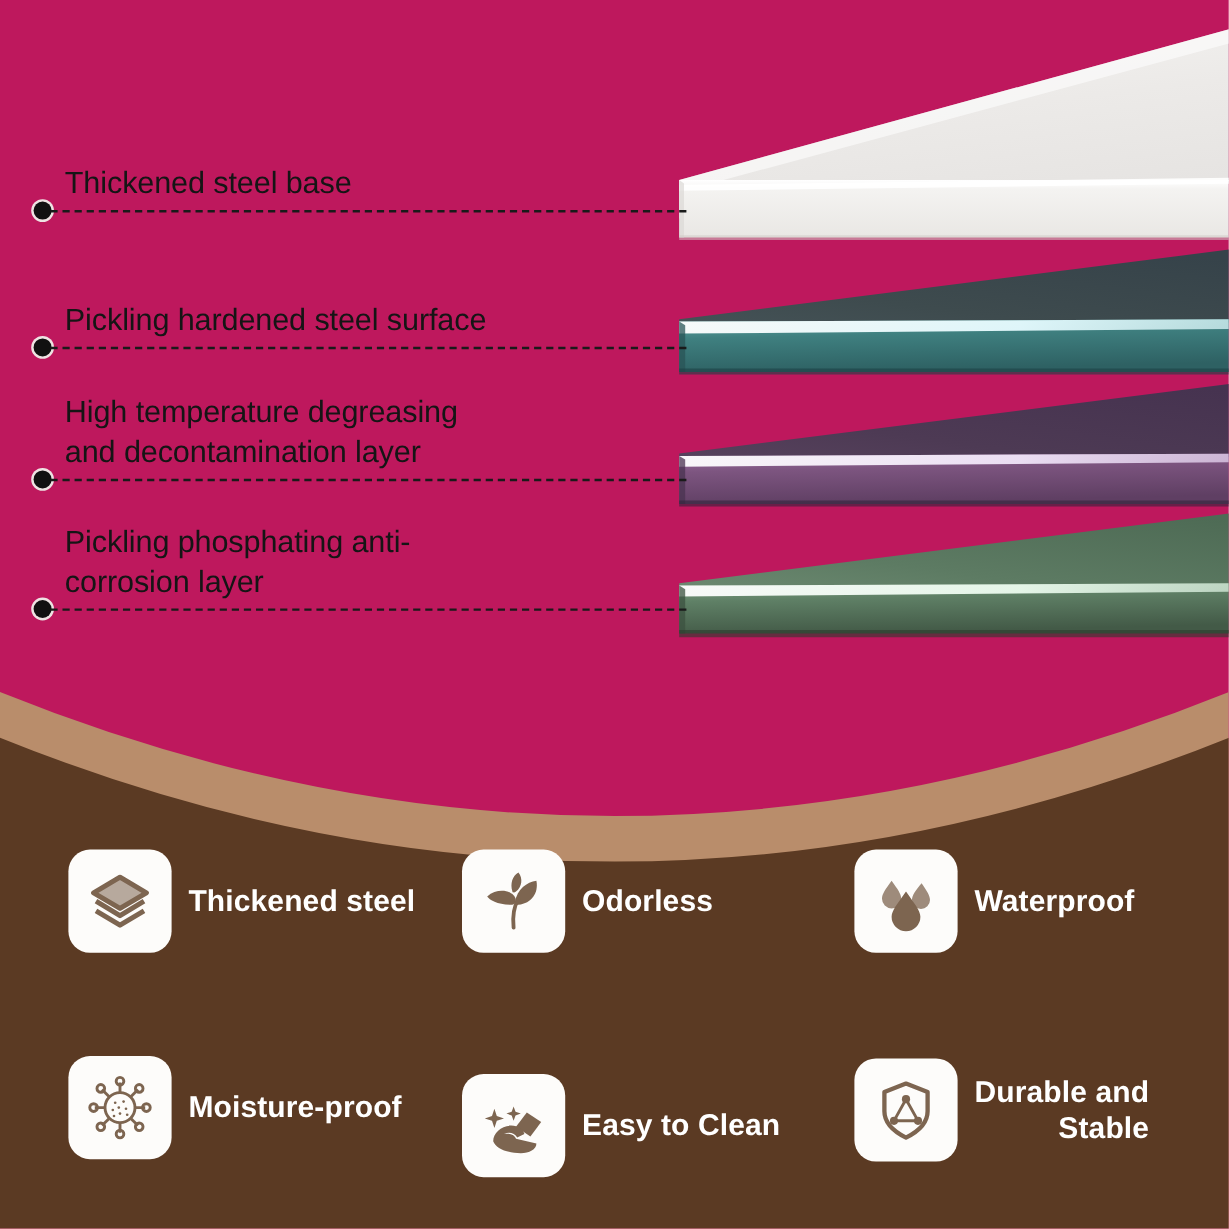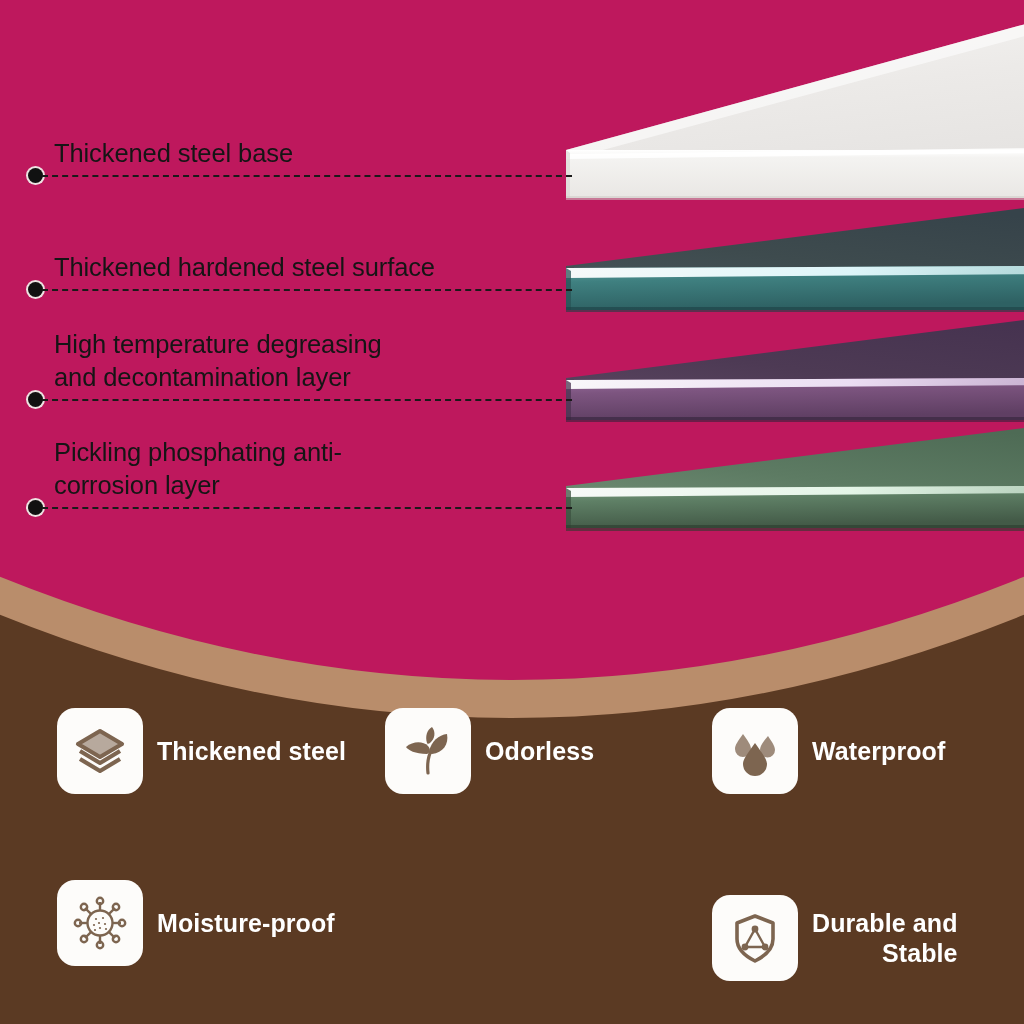--- a/index.html
+++ b/index.html
@@ -199,21 +199,21 @@
 
   <div class="callout" style="top:176px;">
     <span class="co-dot"></span>
     <span class="co-line" style="width:530px;"></span>
     <span class="co-text">Thickened steel base</span>
   </div>
 
   <div class="callout" style="top:290px;">
     <span class="co-dot"></span>
     <span class="co-line" style="width:530px;"></span>
-    <span class="co-text">Thickened hardened steel surface</span>
+    <span class="co-text">Pickling hardened steel surface</span>
   </div>
 
   <div class="callout" style="top:400px;">
     <span class="co-dot"></span>
     <span class="co-line" style="width:530px;"></span>
     <span class="co-text">High temperature degreasing
 and decontamination layer</span>
   </div>
 
   <div class="callout" style="top:508px;">
@@ -302,22 +302,37 @@
             <circle cx="21" cy="29" r="1.1"></circle>
               <circle cx="27" cy="32" r="1.1"></circle>
             <circle cx="33" cy="33" r="1.1"></circle>
               <circle cx="22" cy="34" r="1.1"></circle>
           </g>
         </svg>
       </div>
       <div class="feat-label">Moisture-proof</div>
     </div>
 
-
-    <div class="feat" style="left:712px; top:205px;">
+    <div class="feat" style="left:385px; top:205px;">
+      <div class="feat-card">
+        <svg width="54" height="54" viewBox="0 0 54 54">
+          <g fill="#7d6550">
+            <path d="M 11 13 L 13 19 L 19 21 L 13 23 L 11 29 L 9 23 L 3 21 L 9 19 Z"></path>
+            <path d="M 27 11 L 28.6 15.5 L 33 17 L 28.6 18.5 L 27 23 L 25.4 18.5 L 21 17 L 25.4 15.5 Z"></path>
+            <path d="M 38 16 L 50 24 L 41 36 L 29 28 Z"></path>
+            <path d="M 10 40 C 10 33 17 27 25 27 C 31 27 35 30 36 34 L 30 37
+                     C 28 33 23 32 19 34 C 24 33 28 35 29 38 L 46 42
+                     C 46 47 40 50 33 50 C 22 50 12 46 10 40 Z"></path>
+          </g>
+        </svg>
+      </div>
+      <div class="feat-label">Easy to Clean</div>
+    </div>
+
+    <div class="feat" style="left:712px; top:192px;">
       <div class="feat-card">
         <svg width="54" height="54" viewBox="0 0 54 54">
           <path d="M 27 5 L 45 12 L 45 28 C 45 38 37 45 27 50 C 17 45 9 38 9 28 L 9 12 Z" fill="none" stroke="#7d6550" stroke-width="3.6" stroke-linejoin="round"></path>
           <g stroke="#7d6550" stroke-width="2.4" fill="none">
             <path d="M 27 18 L 37 36 L 17 36 Z"></path>
           </g>
           <g fill="#7d6550">
             <circle cx="27" cy="18" r="3.4"></circle>
             <circle cx="37" cy="36" r="3.4"></circle>
             <circle cx="17" cy="36" r="3.4"></circle>

